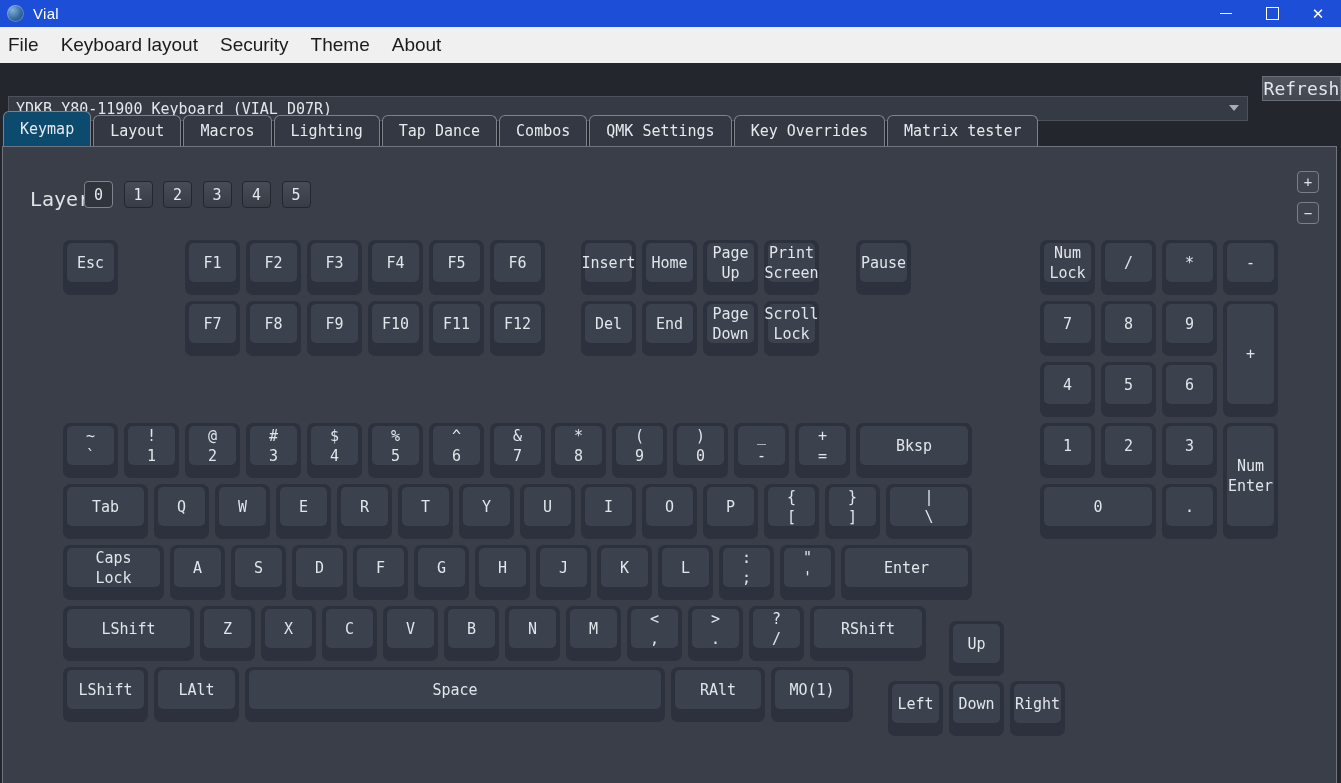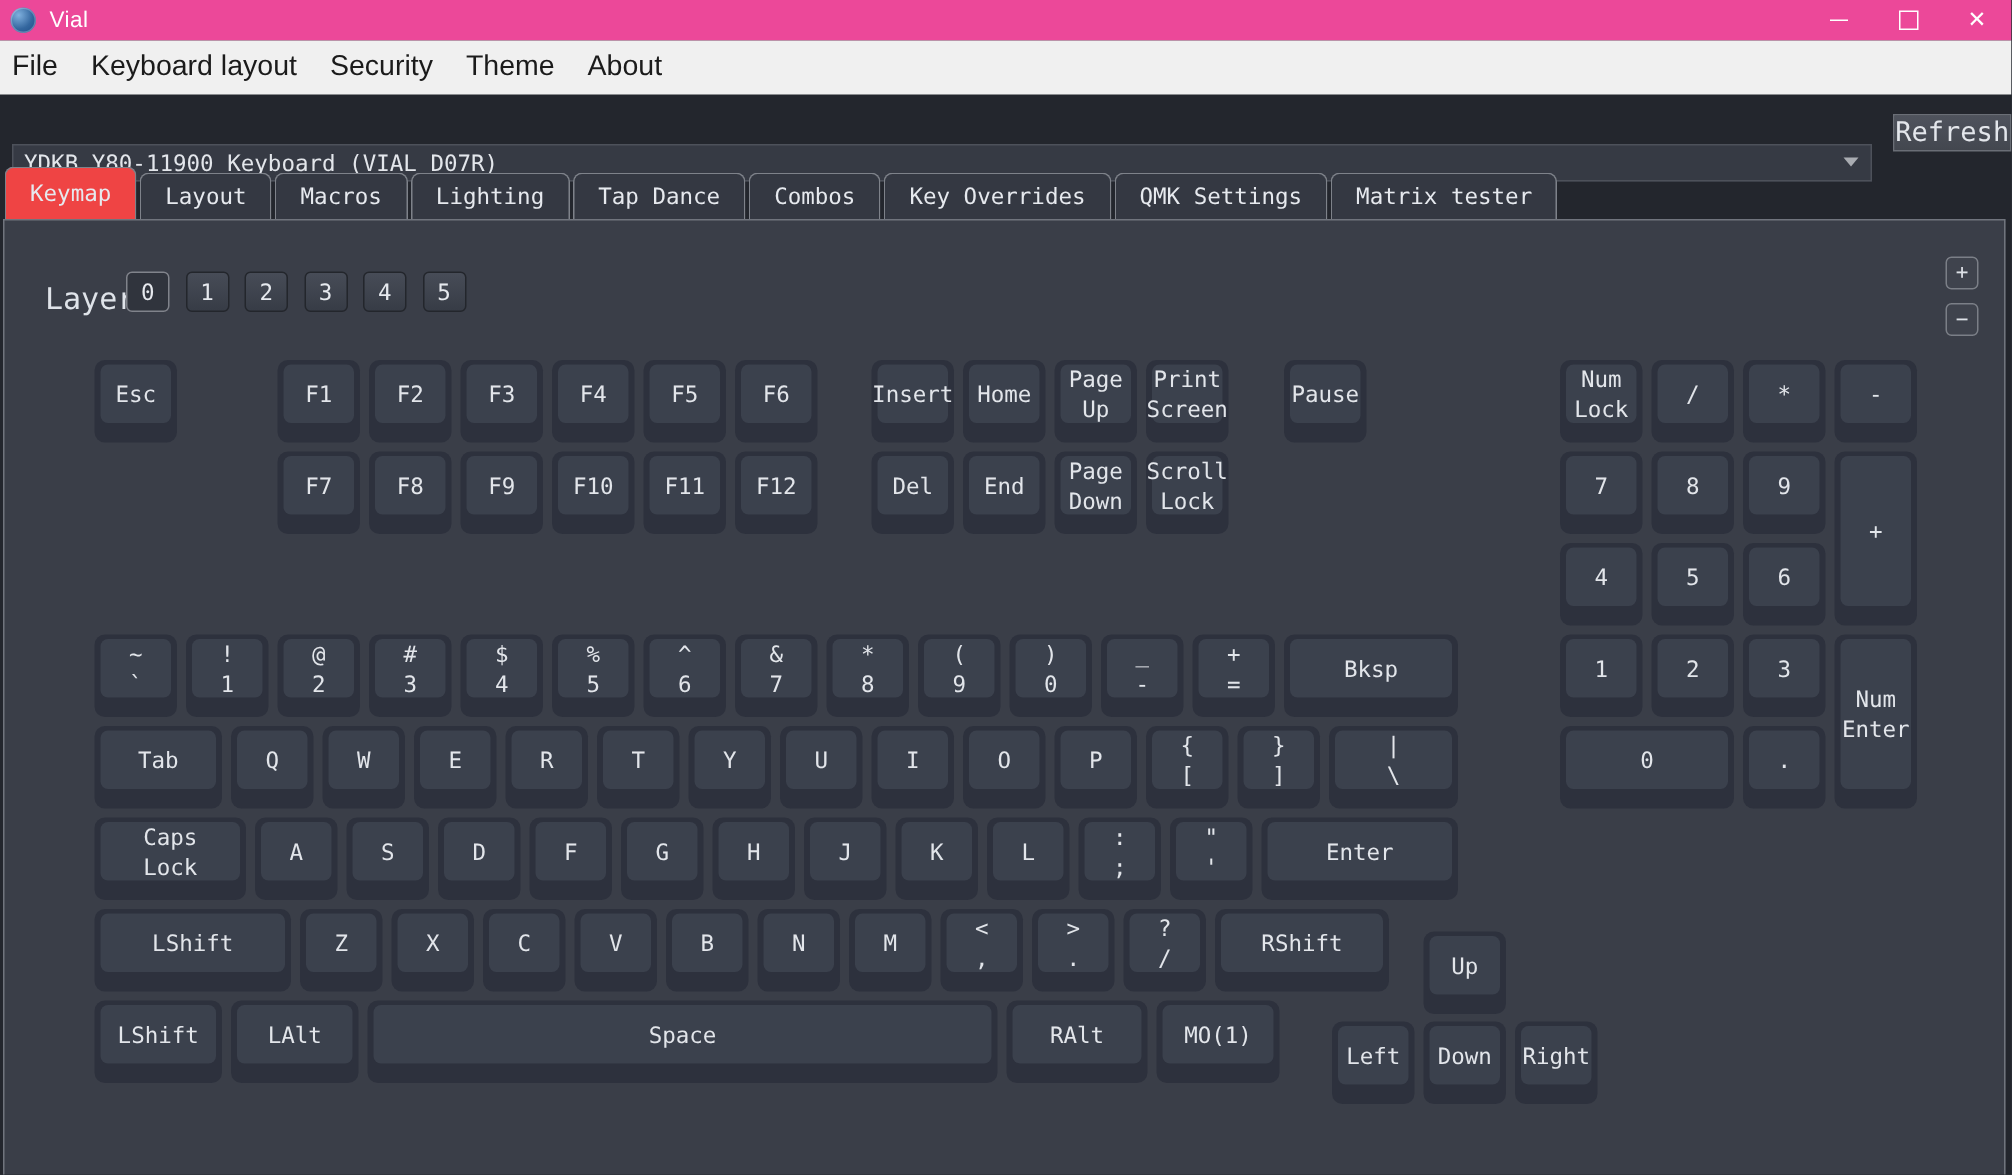--- a/index.html
+++ b/index.html
@@ -1,20 +1,20 @@
 <!DOCTYPE html>
 <html><head>
 <meta charset="utf-8">
 <style>
   html,body{margin:0;padding:0;background:#23262d;}
   #root{position:relative;width:1341px;height:783px;overflow:hidden;
         font-family:"DejaVu Sans Mono","Liberation Mono",monospace;
         -webkit-font-smoothing:antialiased;}
   
-  .titlebar{position:absolute;left:0;top:0;width:1341px;height:27px;background:#ec4899;
+  .titlebar{position:absolute;left:0;top:0;width:1341px;height:27px;background:#1d4ed8;
             display:flex;align-items:center;color:#fff;font-family:"Liberation Sans",sans-serif;}
   .app-icon{width:17px;height:17px;border-radius:50%;margin:0 9px 0 7px;
             background:radial-gradient(circle at 32% 30%,#7fb0de 0%,#34679f 55%,#1b4b85 100%);
             box-shadow:inset 0 0 0 1px rgba(255,255,255,.25);}
   .win-title{font-size:15px;letter-spacing:.3px;}
   .win-btns{margin-left:auto;display:flex;height:27px;}
   .win-btn{width:46px;height:27px;display:flex;align-items:center;justify-content:center;
            color:#fff;font-size:13px;cursor:default;}
   .glyph-min{display:block;width:12px;height:1px;background:#fff;}
   .glyph-max{display:block;width:11px;height:11px;border:1px solid #fff;}
@@ -34,21 +34,21 @@
            border-top:6px solid #a9acb2;}
   .refresh-btn{position:absolute;left:1262px;top:76px;width:79px;height:25px;
                background:linear-gradient(#4f535d,#43474f);border:1px solid #6a6e76;
                box-sizing:border-box;color:#e3e6eb;font-size:18px;
                display:flex;align-items:center;justify-content:center;}
   
   .tabbar{position:absolute;left:3px;top:112px;display:flex;align-items:flex-end;height:34px;z-index:3;}
   .tab{height:31px;margin-top:3px;box-sizing:border-box;padding:0 16px;
        display:flex;align-items:center;background:#343842;color:#e6e9ee;font-size:15px;
        border:1px solid #7e828a;border-bottom:none;border-radius:6px 6px 0 0;margin-right:2px;}
-  .tab.active{height:35px;margin-top:0;background:#ef4444;position:relative;z-index:4;}
+  .tab.active{height:35px;margin-top:0;background:#0c4a6e;position:relative;z-index:4;}
   
   .pane{position:absolute;left:2px;top:146px;width:1335px;height:700px;
         background:#3a3e48;border:1px solid #70747d;box-sizing:border-box;z-index:1;}
   .layer-label{position:absolute;left:30px;top:187px;color:#dfe3e9;font-size:20px;z-index:2;}
   .layer-btn{position:absolute;top:181px;width:29px;height:27px;box-sizing:border-box;
              background:linear-gradient(#474c57,#373c46);border:1px solid #23262c;border-radius:4px;
              color:#e6e9ee;font-size:15px;display:flex;align-items:center;justify-content:center;z-index:2;}
   .layer-btn.selected{background:#30343d;border:1px solid #80838b;}
   .zoom-btn{position:absolute;left:1297px;width:22px;height:22px;box-sizing:border-box;
             background:#3f434d;border:1px solid #7b7f87;border-radius:4px;color:#dde1e7;
@@ -97,22 +97,22 @@
     <span>Refresh</span>
   </div>
 
   <div class="tabbar">
       <div class="tab active">Keymap</div>
       <div class="tab">Layout</div>
       <div class="tab">Macros</div>
       <div class="tab">Lighting</div>
       <div class="tab">Tap Dance</div>
       <div class="tab">Combos</div>
+      <div class="tab">QMK Settings</div>
       <div class="tab">Key Overrides</div>
-      <div class="tab">QMK Settings</div>
       <div class="tab">Matrix tester</div>
     </div>
 
   <div class="pane"></div>
 
   <div class="layer-label">Layer</div>
   <div id="layer-btns">
       <div class="layer-btn selected" style="left: 84px; top: 181px;">0</div>
       <div class="layer-btn" style="left: 123.5px; top: 181px;">1</div>
       <div class="layer-btn" style="left: 163px; top: 181px;">2</div>

